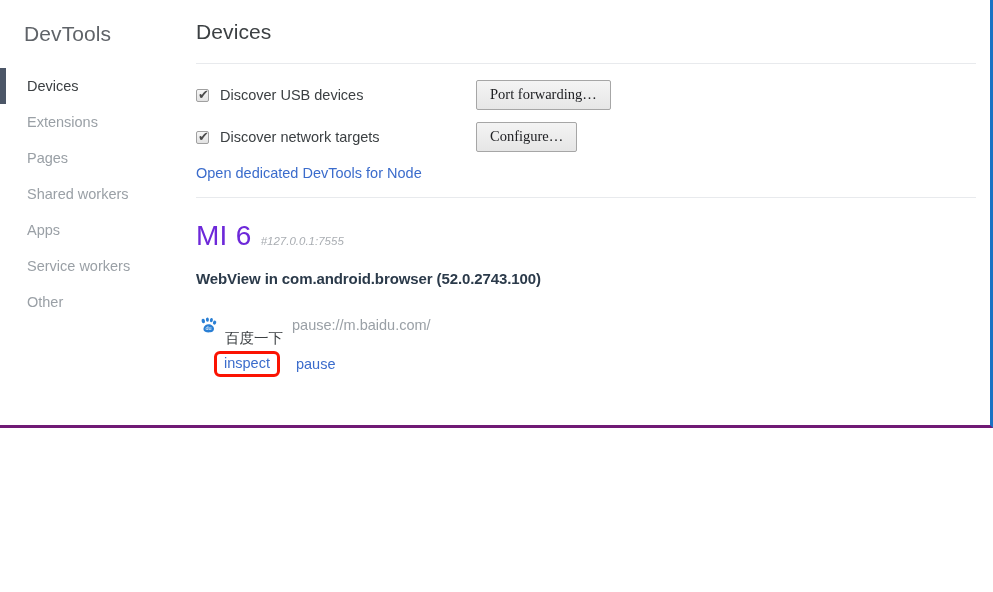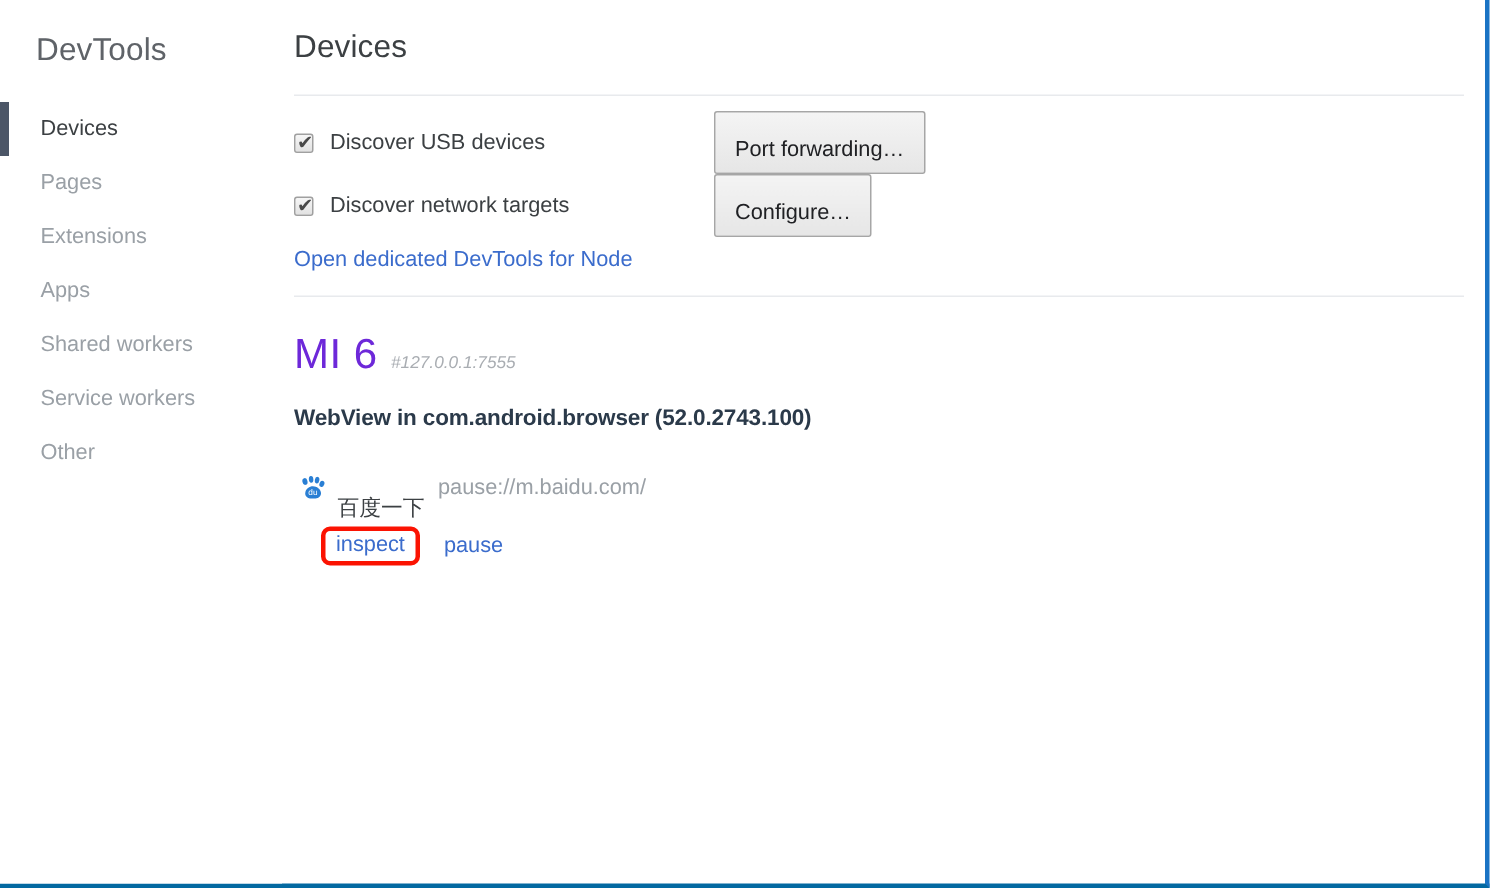--- a/index.html
+++ b/index.html
@@ -12,24 +12,24 @@
     height: 592px;
     background: #ffffff;
     font-family: "Liberation Sans", sans-serif;
     overflow: hidden;
   }
 
   
   #app-frame {
     position: relative;
     width: 993px;
-    height: 592px;
+    height: 428px;
     background: #ffffff;
     border-right: 3px solid #1a73c4;
-    border-bottom: 3px solid #0369a1;
+    border-bottom: 3px solid #701a75;
   }
 
   
   #layout {
     display: flex;
     width: 100%;
     height: 100%;
   }
 
   
@@ -130,27 +130,27 @@
     font-size: 13px;
     line-height: 13px;
     color: #4a4a4a;
   }
   .check-label {
     font-size: 14.5px;
     color: #3c4043;
     white-space: nowrap;
   }
   .btn {
-    font-family: Liberation Sans, sans-serif;
+    font-family: Liberation Serif, serif;
     font-size: 14.5px;
     color: #202124;
     background: linear-gradient(180deg, #f4f4f4 0%, #e6e6e6 100%);
     border: 1px solid #a6a6a6;
     border-radius: 2px;
-    padding: 17px 13px 6px 13px;
+    padding: 5px 13px 6px 13px;
     cursor: pointer;
     line-height: 17px;
     white-space: nowrap;
   }
   #node-link {
     display: inline-block;
     font-size: 14.5px;
     color: #3b6ccc;
     text-decoration: none;
     cursor: pointer;
@@ -245,30 +245,30 @@
 
     <div id="sidebar">
       <div id="sidebar-title">DevTools</div>
 
       <ul class="nav-list">
         <li class="nav-item selected">
           <span class="nav-marker"></span>
           <span>Devices</span>
         </li>
         <li class="nav-item">
+          <span>Extensions</span>
+        </li>
+        <li class="nav-item">
           <span>Pages</span>
         </li>
         <li class="nav-item">
-          <span>Extensions</span>
+          <span>Shared workers</span>
         </li>
         <li class="nav-item">
           <span>Apps</span>
-        </li>
-        <li class="nav-item">
-          <span>Shared workers</span>
         </li>
         <li class="nav-item">
           <span>Service workers</span>
         </li>
         <li class="nav-item">
           <span>Other</span>
         </li>
       </ul>
     </div>
 

